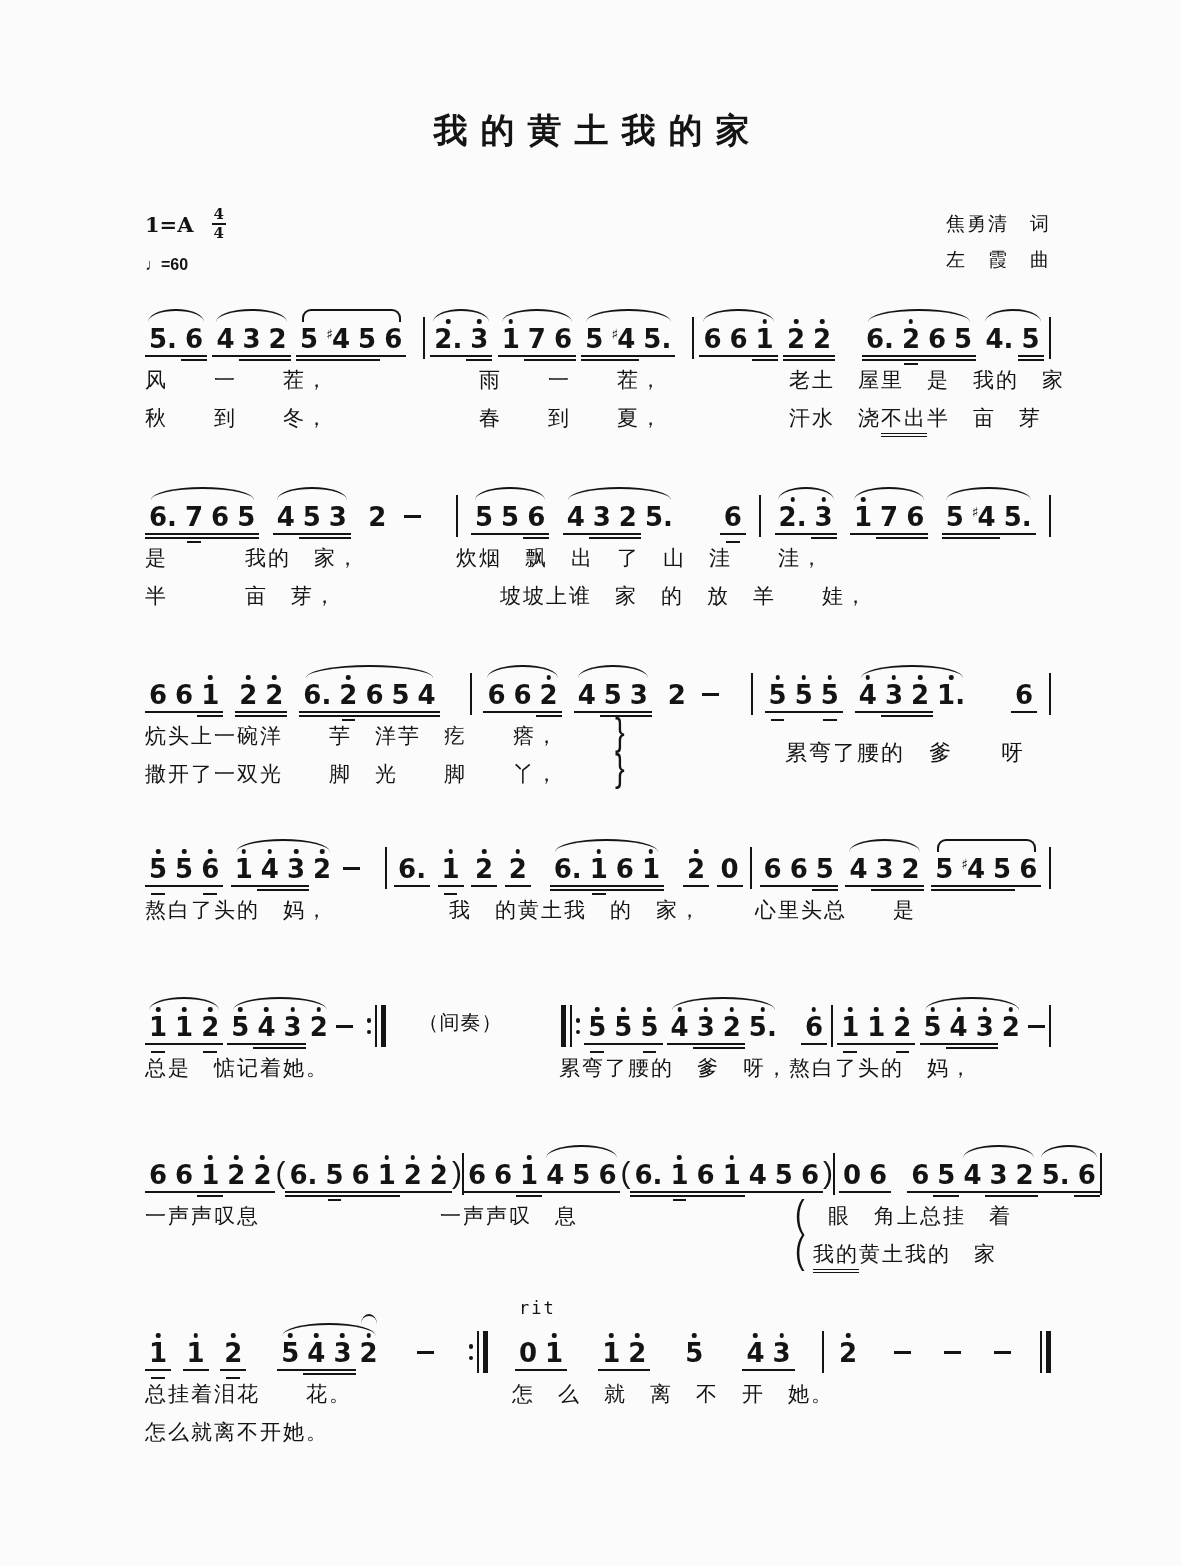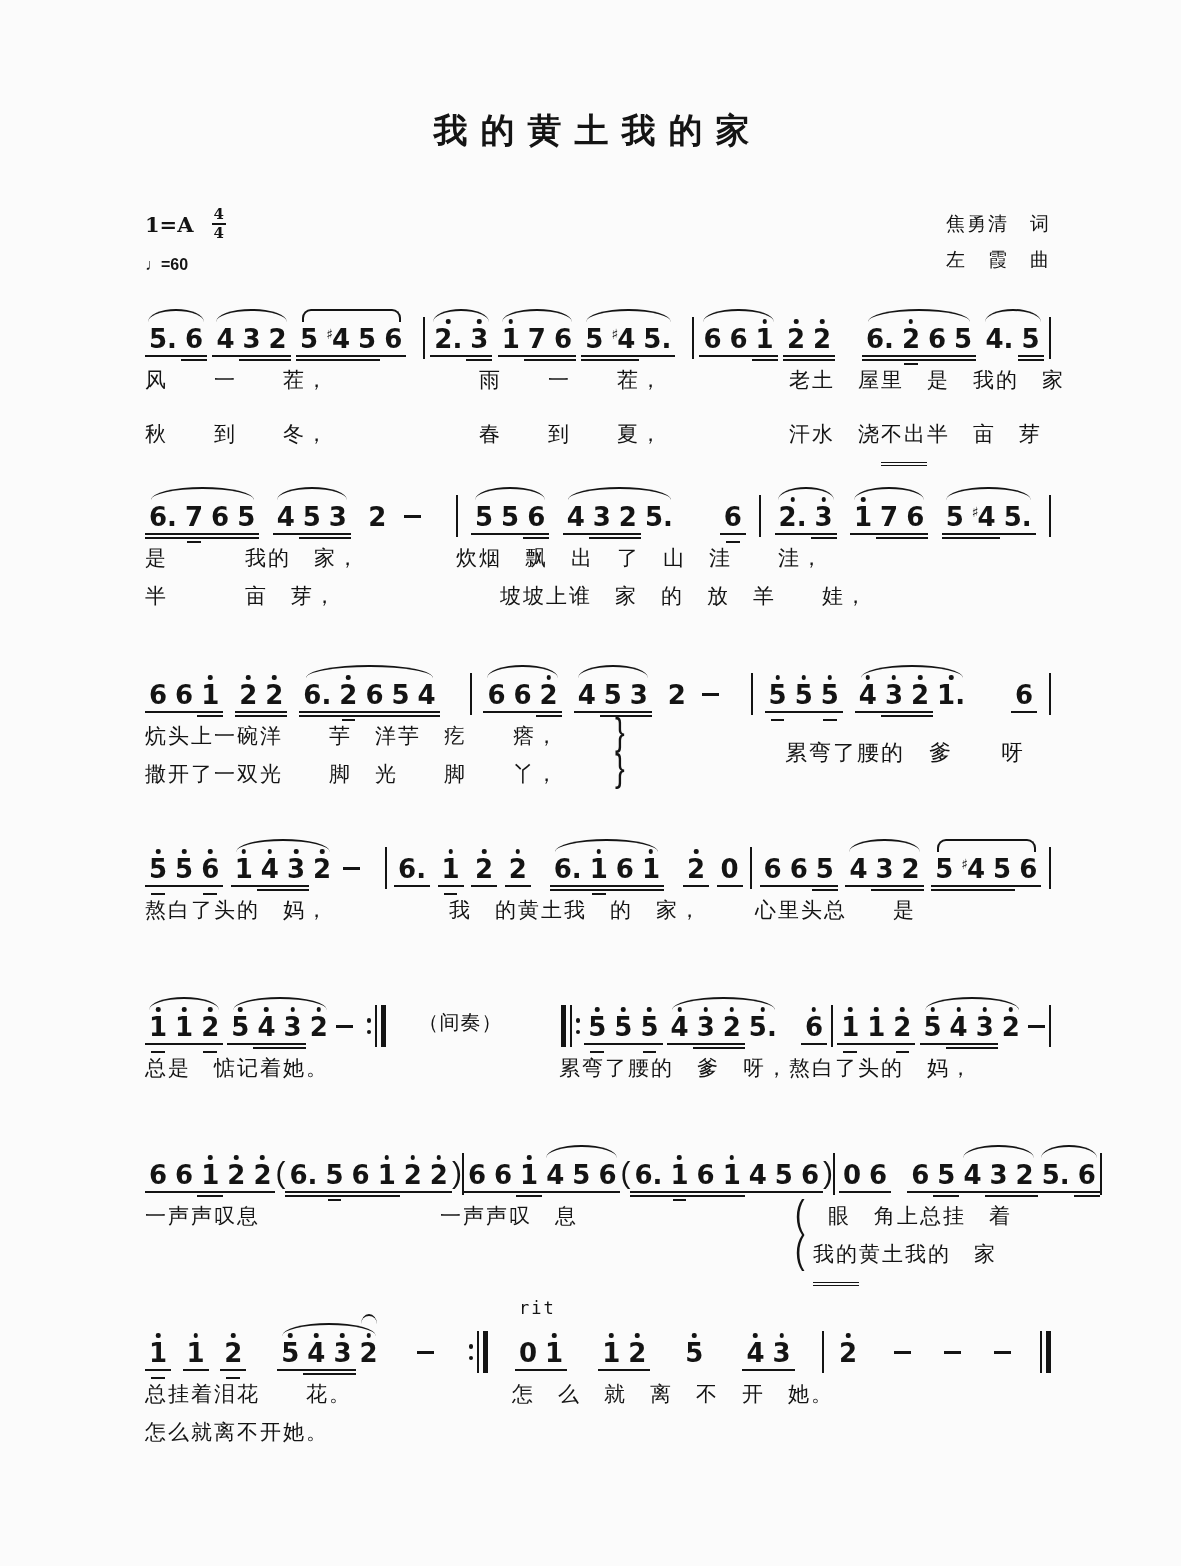--- a/index.html
+++ b/index.html
@@ -47,21 +47,21 @@
   .bdots{display:inline-flex;flex-direction:column;justify-content:center;gap:7px;height:42px;}
   .bdots i{width:4.5px;height:4.5px;border-radius:50%;background:#141414;display:block;}
   .dash{width:17px;height:3px;background:#141414;margin-bottom:24px;}
   .mtext{font-size:20px;margin-bottom:16px;letter-spacing:1px;}
   .paren{font-size:30px;margin-bottom:10px;font-weight:400;}
   .sp{display:inline-block;flex-shrink:0;}
   .lyrics{position:relative;margin-top:2px;}
   .lyr-row{display:flex;align-items:baseline;height:38px;font-size:21px;
     letter-spacing:2px;white-space:pre;}
   .seg{white-space:pre;}
-  .seg.u{border-bottom:4px double #141414;padding-bottom:14px;}
+  .seg.u{border-bottom:4px double #141414;padding-bottom:1px;}
   .float{position:absolute;font-size:22px;letter-spacing:2px;white-space:pre;}
   .float.brace{font-size:29px;transform:scaleY(1.35);font-weight:300;letter-spacing:0;}
 </style>
 </head>
 <body>
 
 <div class="sheet">
   <h1 class="title">我的黄土我的家</h1>
   <div class="meta">
     <div>
@@ -149,21 +149,21 @@
             <span class="slur"></span>
             <span class="note"><span class="num">4.</span></span>
             <span class="note"><span class="num">5</span><span class="ln l1"></span><span class="ln l2"></span></span>
           </span>
           <span class="bar">
             <span class="thin"></span>
           </span>
         </div>
         <div class="lyrics">
           <div class="lyr-row"><span class="seg">风　　一　　茬，</span><span class="seg" style="margin-left: 150px;">雨　　一　　茬，</span><span class="seg" style="margin-left: 126px;">老土　屋里　是　我的　家</span></div>
-          <div class="lyr-row"><span class="seg">秋　　到　　冬，</span><span class="seg" style="margin-left: 150px;">春　　到　　夏，</span><span class="seg" style="margin-left: 126px; margin-top: 16px;">汗水　浇</span><span class="seg u">不出</span><span class="seg">半　亩　芽</span></div>
+          <div class="lyr-row"><span class="seg">秋　　到　　冬，</span><span class="seg" style="margin-left: 150px;">春　　到　　夏，</span><span class="seg" style="margin-left: 126px;">汗水　浇</span><span class="seg u">不出</span><span class="seg">半　亩　芽</span></div>
         </div>
       </div>
       <div class="system">
         <div class="notes-line">
           <span class="grp">
             <span class="slur"></span>
             <span class="note"><span class="num">6.</span><span class="ln l1"></span><span class="ln l2"></span></span>
             <span class="note"><span class="num">7</span><span class="ln l1"></span><span class="ln l2"></span><span class="ln lb"></span></span>
             <span class="note"><span class="num">6</span><span class="ln l1"></span><span class="ln l2"></span></span>
             <span class="note"><span class="num">5</span><span class="ln l1"></span><span class="ln l2"></span></span>

